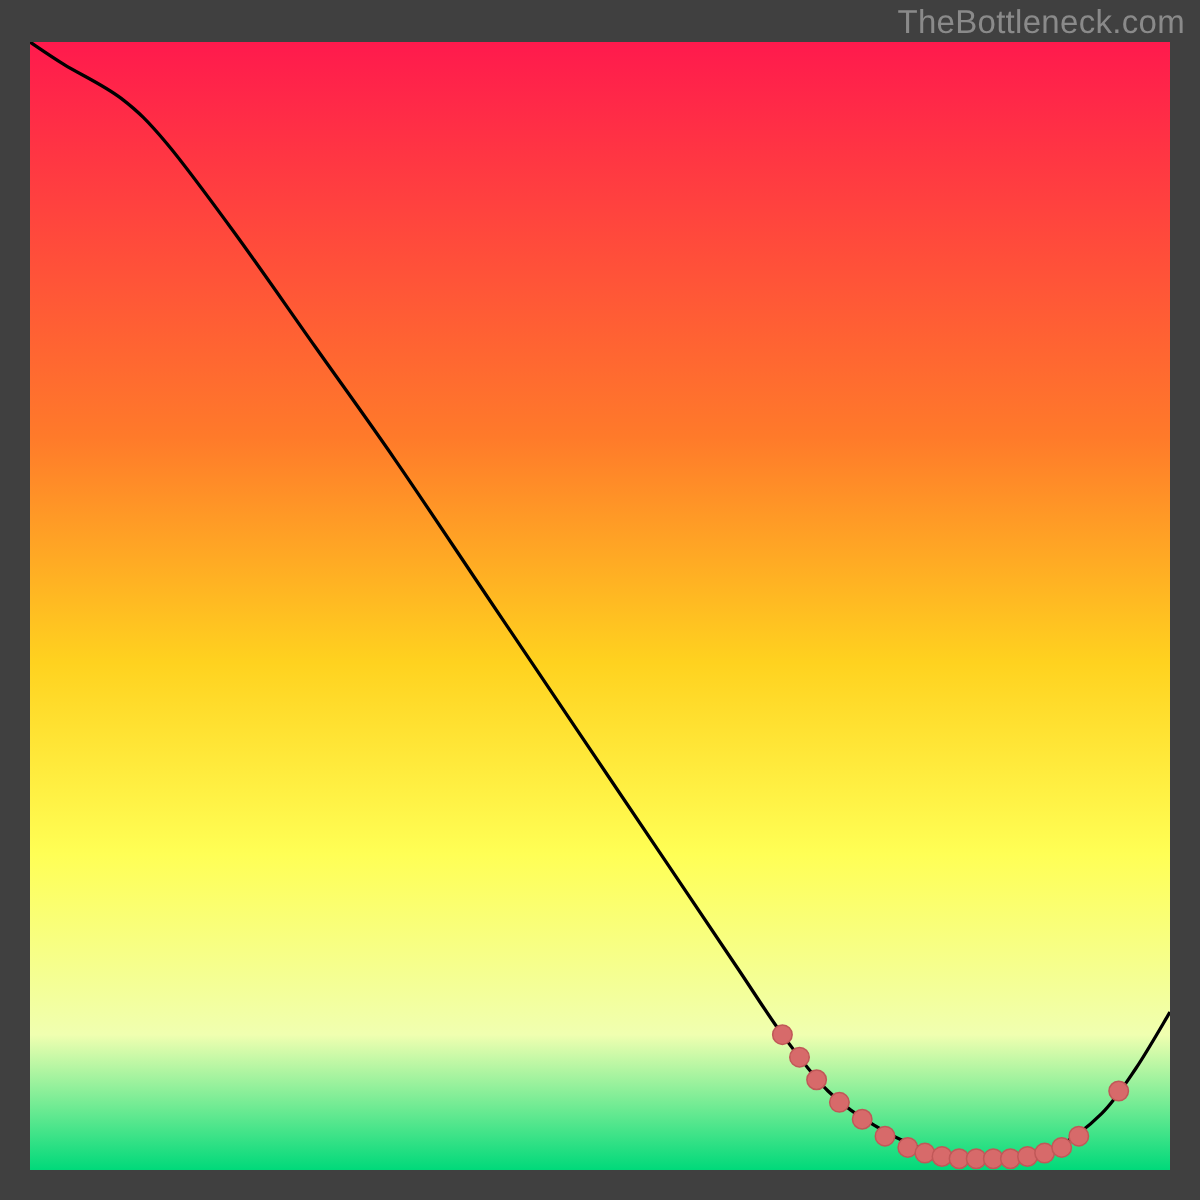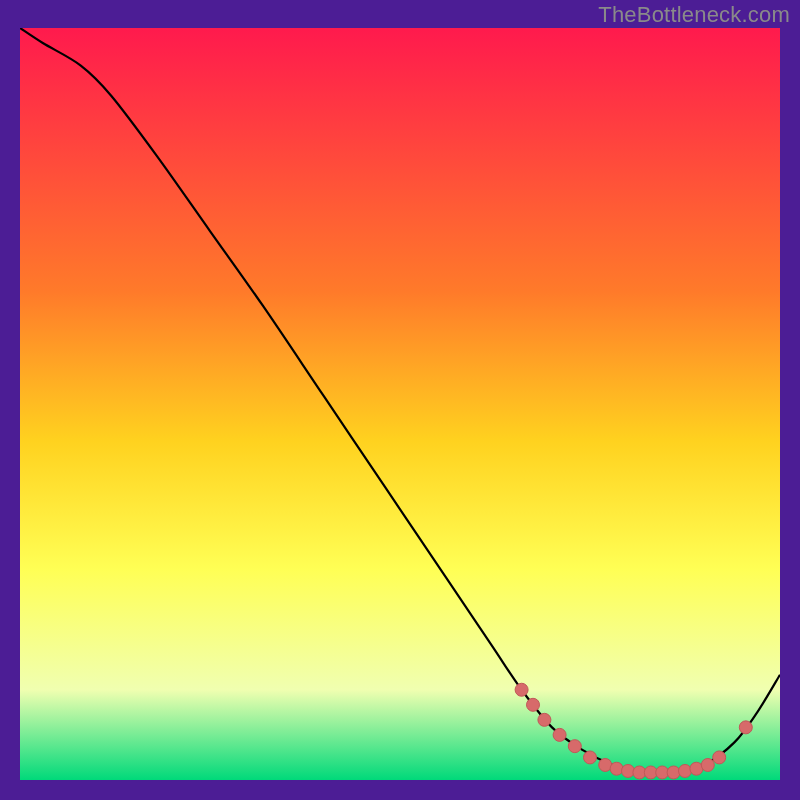--- a/index.html
+++ b/index.html
@@ -1,21 +1,21 @@
 <!DOCTYPE html>
 <html><head>
 <meta charset="utf-8">
 <style>
   * { margin: 0; padding: 0; box-sizing: border-box; }
   html, body { width: 800px; height: 800px; background: #000; overflow: hidden; }
   .frame {
     position: relative;
     width: 800px;
     height: 800px;
-    background: #4c1d95;
+    background: #404040;
   }
   .watermark {
     position: absolute;
     top: 2px;
     right: 10px;
     color: #8a8a8a;
     font-family: Arial, Helvetica, sans-serif;
     font-size: 22px;
     letter-spacing: 0.2px;
   }

